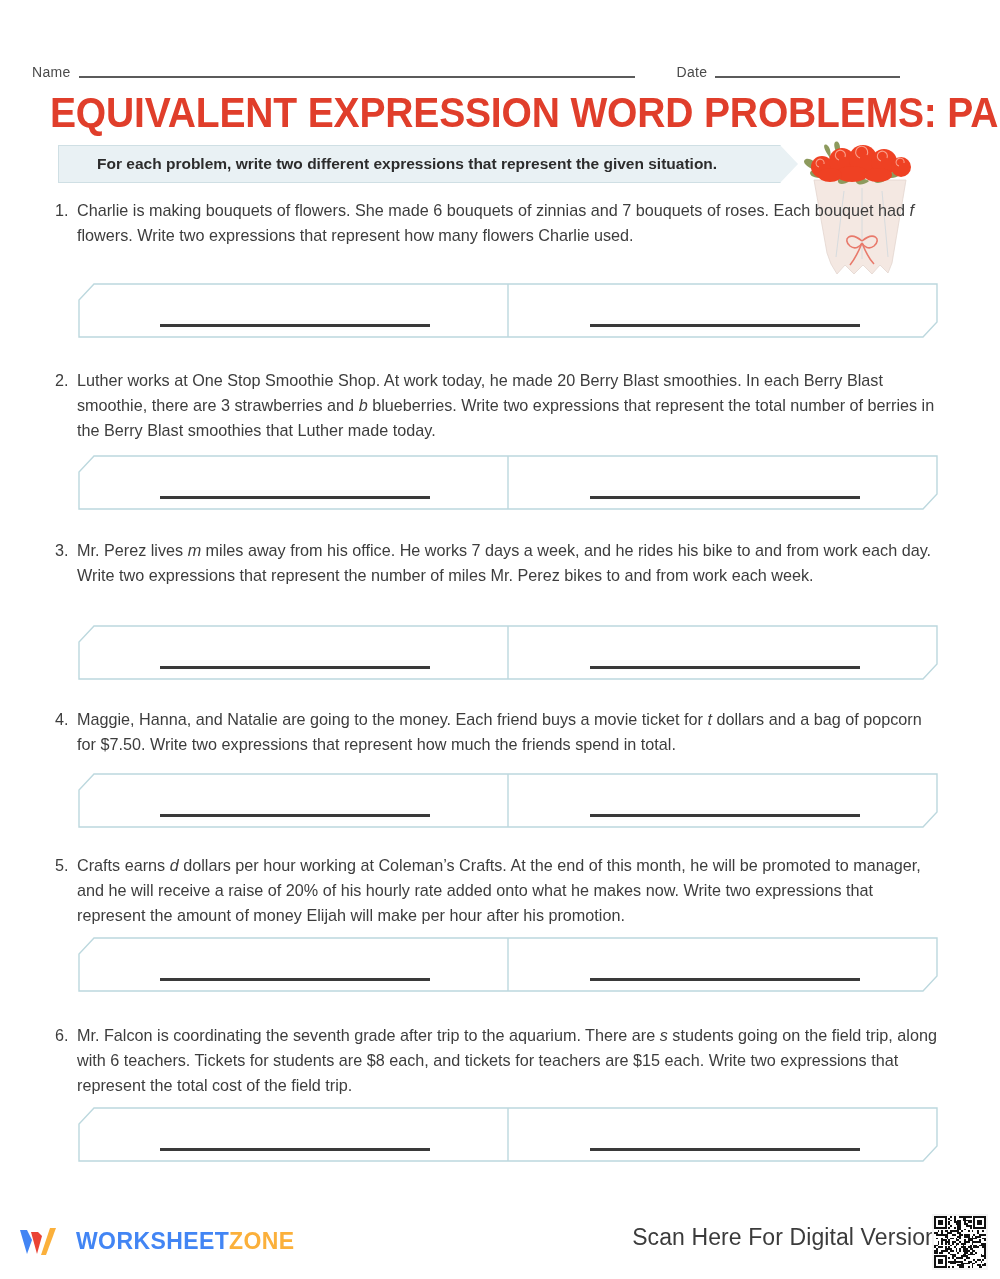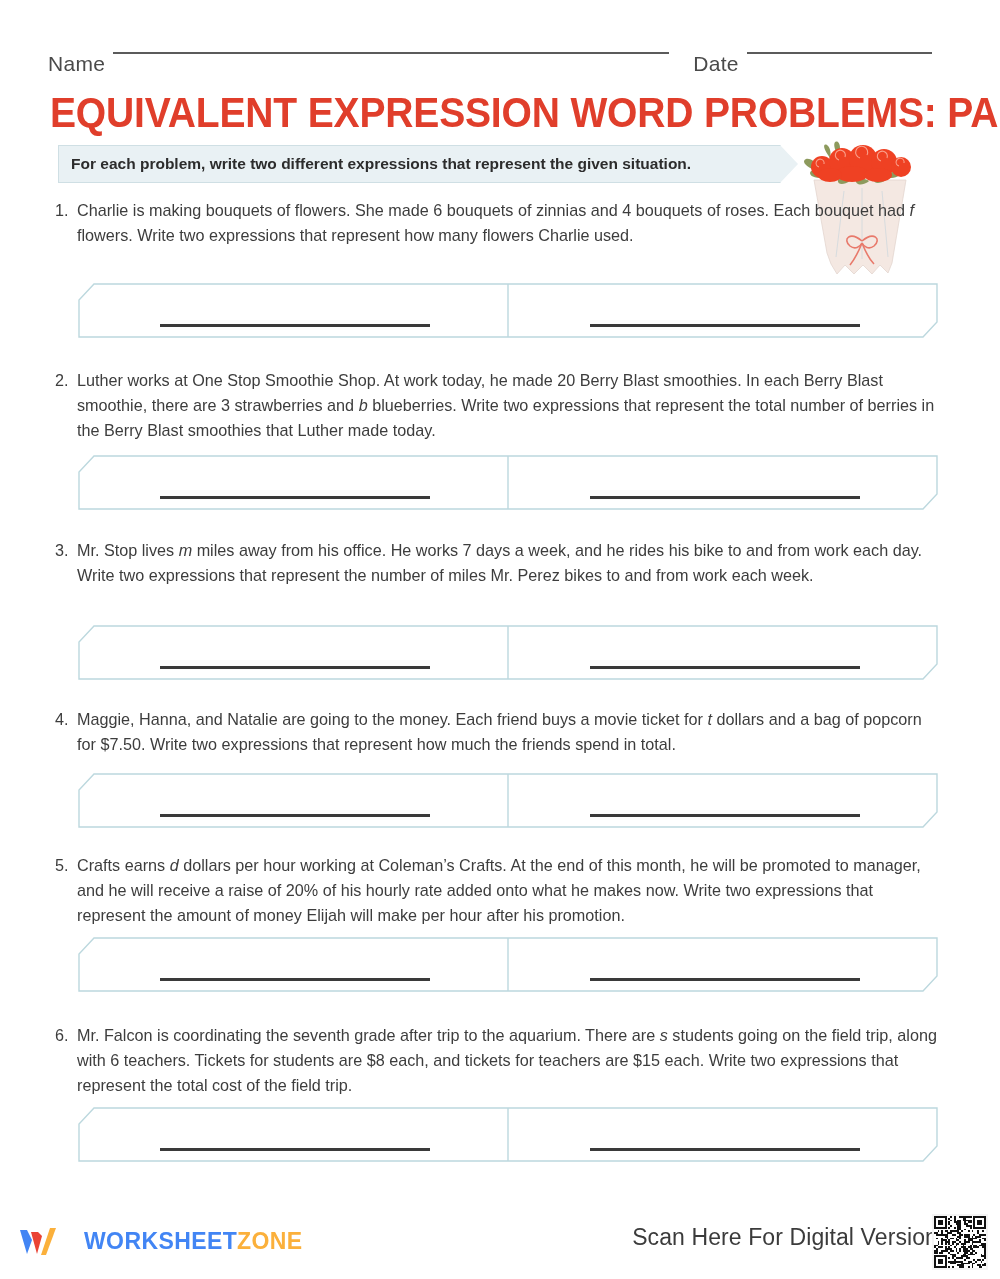--- a/index.html
+++ b/index.html
@@ -18,37 +18,38 @@
 
   .page {
     position: absolute;
     inset: 0;
     padding: 0;
   }
 
   
   .namedate {
     position: absolute;
-    left: 48px;
+    left: 32px;
     top: 52px;
     width: 904px;
     height: 30px;
     display: flex;
-    font-size: 21px;
+    align-items: flex-end;
+    font-size: 14px;
     color: #4a4a4a;
     letter-spacing: .3px;
   }
   .nd-label { padding-bottom: 2px; white-space: nowrap; }
   .nd-rule {
     height: 0;
     border-bottom: 2px solid #5b5b5b;
     margin: 0 0 4px 8px;
   }
   .nd-name-rule { width: 556px; }
-  .nd-date-label { margin-left: 24px; }
+  .nd-date-label { margin-left: 42px; }
   .nd-date-rule { width: 185px; }
 
   
   .title {
     position: absolute;
     left: 50px;
     top: 88px;
     width: 900px;
     font-size: 42px;
     line-height: 50px;
@@ -66,21 +67,21 @@
     left: 58px;
     top: 145px;
     width: 740px;
     height: 38px;
     background: #e9f1f4;
     border: 1px solid #cfdfe4;
     border-right: none;
     box-sizing: border-box;
     display: flex;
     align-items: center;
-    padding-left: 12px;
+    padding-left: 38px;
     font-size: 15.5px;
     font-weight: bold;
     color: #2c2c2c;
     clip-path: polygon(0 0, calc(100% - 18px) 0, 100% 50%, calc(100% - 18px) 100%, 0 100%);
   }
   .instruction-inner { position: relative; z-index: 2; }
 
   
   .bouquet {
     position: absolute;
@@ -135,21 +136,21 @@
     left: 18px;
     top: 1218px;
     height: 46px;
     display: flex;
     align-items: center;
   }
   .logo-text {
     font-size: 23px;
     font-weight: bold;
     letter-spacing: .4px;
-    margin-left: 22px;
+    margin-left: 14px;
   }
   .logo-work { color: #4285f4; }
   .logo-zone { color: #fbb03b; }
 
   .footer-scan {
     position: absolute;
     right: 62px;
     top: 1224px;
     font-size: 23px;
     color: #3b3b3b;
@@ -231,33 +232,33 @@
         <path d="M62 110 C58 120 54 127 50 132"></path>
         <path d="M62 110 C66 120 70 127 74 131"></path>
       </g>
     </svg>
   </div>
 
   <div id="problems">
       <div class="problem" style="top: 198px;">
         <div class="p-text">
           <span class="p-num">1.</span>
-          <span class="p-body"><span>Charlie is making bouquets of flowers. She made 6 bouquets of zinnias and 4 bouquets of roses. Each bouquet had </span><i>f</i><span> flowers. Write two expressions that represent how many flowers Charlie used.</span></span>
+          <span class="p-body"><span>Charlie is making bouquets of flowers. She made 6 bouquets of zinnias and 7 bouquets of roses. Each bouquet had </span><i>f</i><span> flowers. Write two expressions that represent how many flowers Charlie used.</span></span>
         </div>
       </div>
       <div class="problem" style="top: 368px;">
         <div class="p-text">
           <span class="p-num">2.</span>
           <span class="p-body"><span>Luther works at One Stop Smoothie Shop. At work today, he made 20 Berry Blast smoothies. In each Berry Blast smoothie, there are 3 strawberries and </span><i>b</i><span> blueberries. Write two expressions that represent the total number of berries in the Berry Blast smoothies that Luther made today.</span></span>
         </div>
       </div>
       <div class="problem" style="top: 538px;">
         <div class="p-text">
           <span class="p-num">3.</span>
-          <span class="p-body"><span>Mr. Stop lives </span><i>m</i><span> miles away from his office. He works 7 days a week, and he rides his bike to and from work each day. Write two expressions that represent the number of miles Mr. Perez bikes to and from work each week.</span></span>
+          <span class="p-body"><span>Mr. Perez lives </span><i>m</i><span> miles away from his office. He works 7 days a week, and he rides his bike to and from work each day. Write two expressions that represent the number of miles Mr. Perez bikes to and from work each week.</span></span>
         </div>
       </div>
       <div class="problem" style="top: 707px;">
         <div class="p-text">
           <span class="p-num">4.</span>
           <span class="p-body"><span>Maggie, Hanna, and Natalie are going to the money. Each friend buys a movie ticket for </span><i>t</i><span> dollars and a bag of popcorn for $7.50. Write two expressions that represent how much the friends spend in total.</span></span>
         </div>
       </div>
       <div class="problem" style="top: 853px;">
         <div class="p-text">

